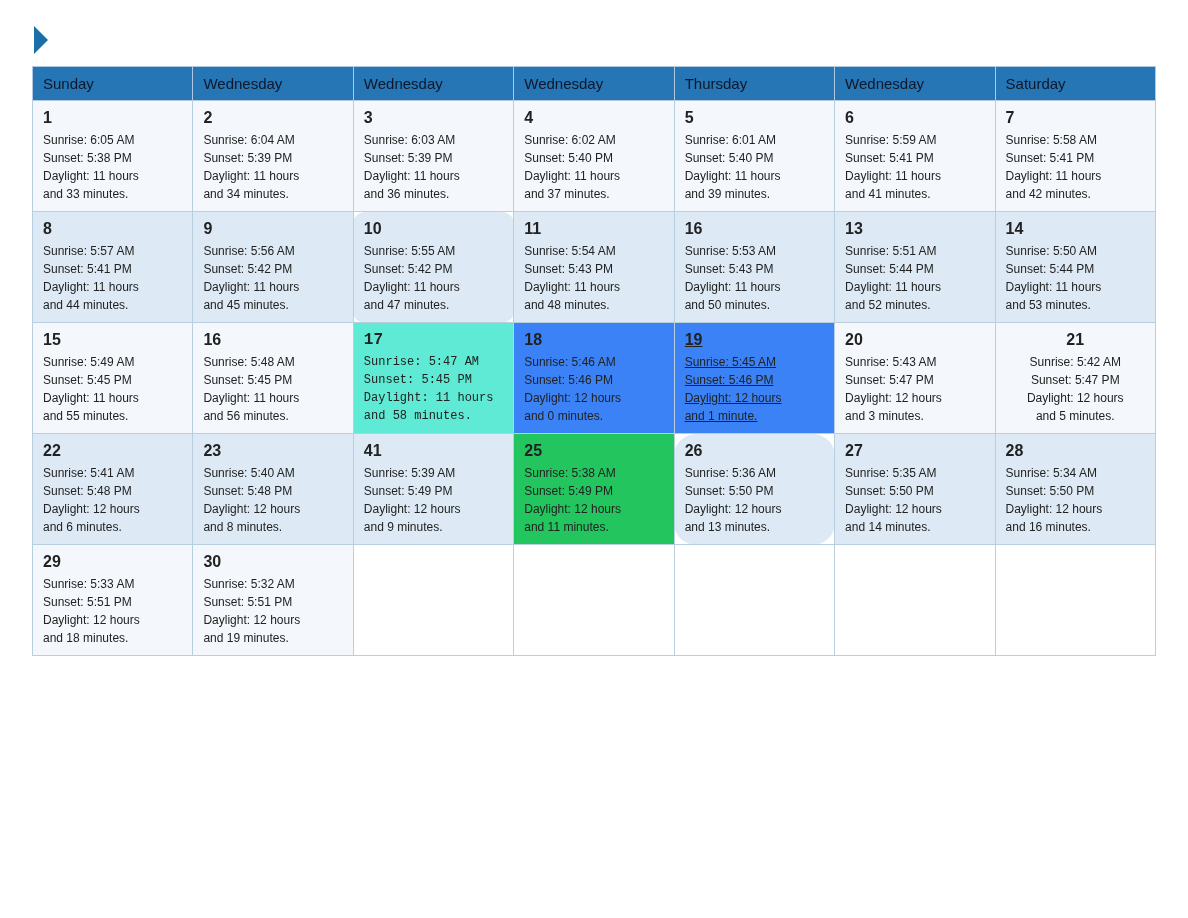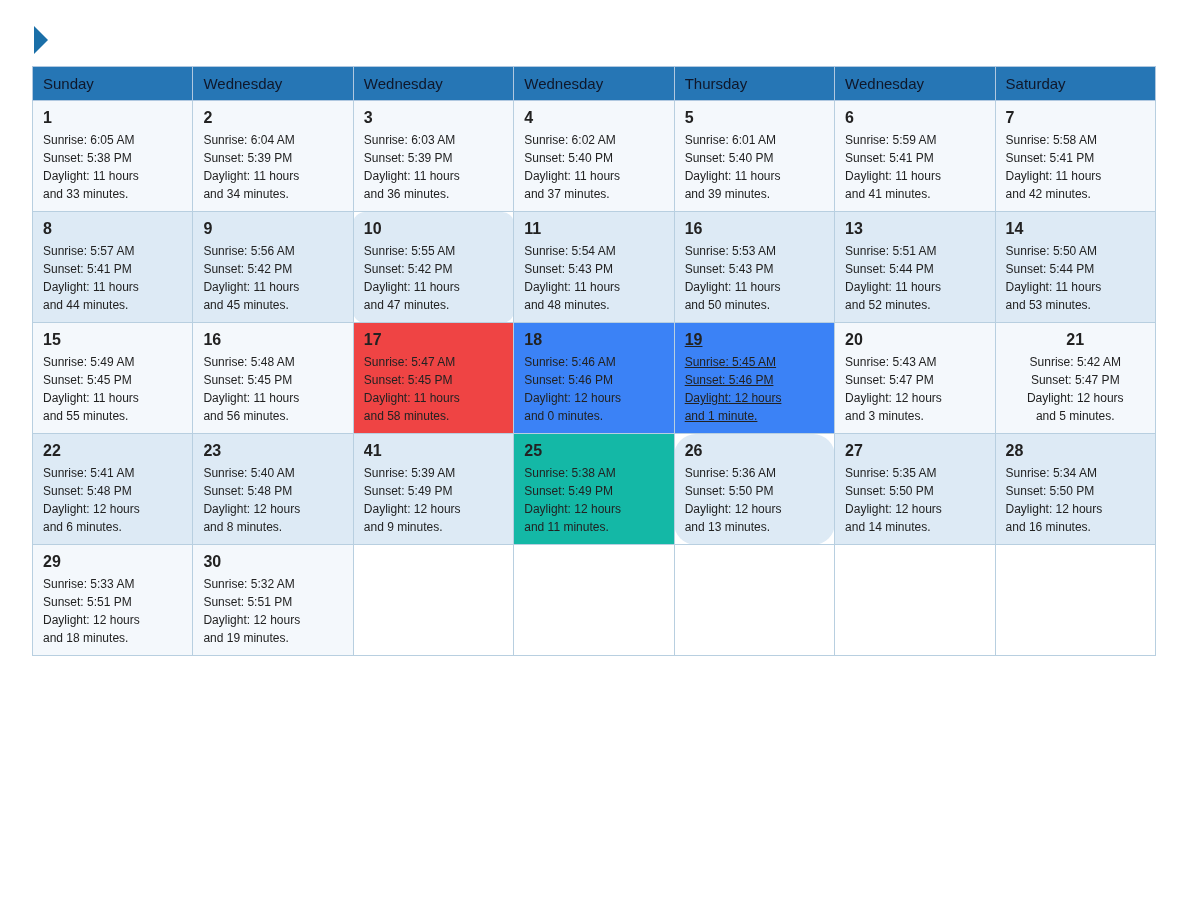--- a/index.html
+++ b/index.html
@@ -208,21 +208,21 @@
       </tr>
       <tr>
         <td style="background-color: rgb(244, 248, 252);">
         <span class="day-num">15</span>
         <div class="day-info">Sunrise: 5:49 AM<br>Sunset: 5:45 PM<br>Daylight: 11 hours<br>and 55 minutes.</div>
       </td>
         <td style="background-color: rgb(244, 248, 252);">
         <span class="day-num">16</span>
         <div class="day-info">Sunrise: 5:48 AM<br>Sunset: 5:45 PM<br>Daylight: 11 hours<br>and 56 minutes.</div>
       </td>
-        <td style="background-color: #ef4444;">
+        <td style="background-color: #5eead4; font-family: Liberation Mono, monospace;">
         <span class="day-num">17</span>
         <div class="day-info">Sunrise: 5:47 AM<br>Sunset: 5:45 PM<br>Daylight: 11 hours<br>and 58 minutes.</div>
       </td>
         <td style="background-color: #3b82f6;">
         <span class="day-num">18</span>
         <div class="day-info">Sunrise: 5:46 AM<br>Sunset: 5:46 PM<br>Daylight: 12 hours<br>and 0 minutes.</div>
       </td>
         <td style="background-color: #3b82f6; text-decoration: underline;">
         <span class="day-num">19</span>
         <div class="day-info">Sunrise: 5:45 AM<br>Sunset: 5:46 PM<br>Daylight: 12 hours<br>and 1 minute.</div>
@@ -242,21 +242,21 @@
         <div class="day-info">Sunrise: 5:41 AM<br>Sunset: 5:48 PM<br>Daylight: 12 hours<br>and 6 minutes.</div>
       </td>
         <td style="background-color: rgb(221, 234, 245);">
         <span class="day-num">23</span>
         <div class="day-info">Sunrise: 5:40 AM<br>Sunset: 5:48 PM<br>Daylight: 12 hours<br>and 8 minutes.</div>
       </td>
         <td style="background-color: rgb(221, 234, 245);">
         <span class="day-num">41</span>
         <div class="day-info">Sunrise: 5:39 AM<br>Sunset: 5:49 PM<br>Daylight: 12 hours<br>and 9 minutes.</div>
       </td>
-        <td style="background-color: #14b8a6;">
+        <td style="background-color: #22c55e;">
         <span class="day-num">25</span>
         <div class="day-info">Sunrise: 5:38 AM<br>Sunset: 5:49 PM<br>Daylight: 12 hours<br>and 11 minutes.</div>
       </td>
         <td style="background-color: rgb(221, 234, 245); border-radius: 22px;">
         <span class="day-num">26</span>
         <div class="day-info">Sunrise: 5:36 AM<br>Sunset: 5:50 PM<br>Daylight: 12 hours<br>and 13 minutes.</div>
       </td>
         <td style="background-color: rgb(221, 234, 245);">
         <span class="day-num">27</span>
         <div class="day-info">Sunrise: 5:35 AM<br>Sunset: 5:50 PM<br>Daylight: 12 hours<br>and 14 minutes.</div>

